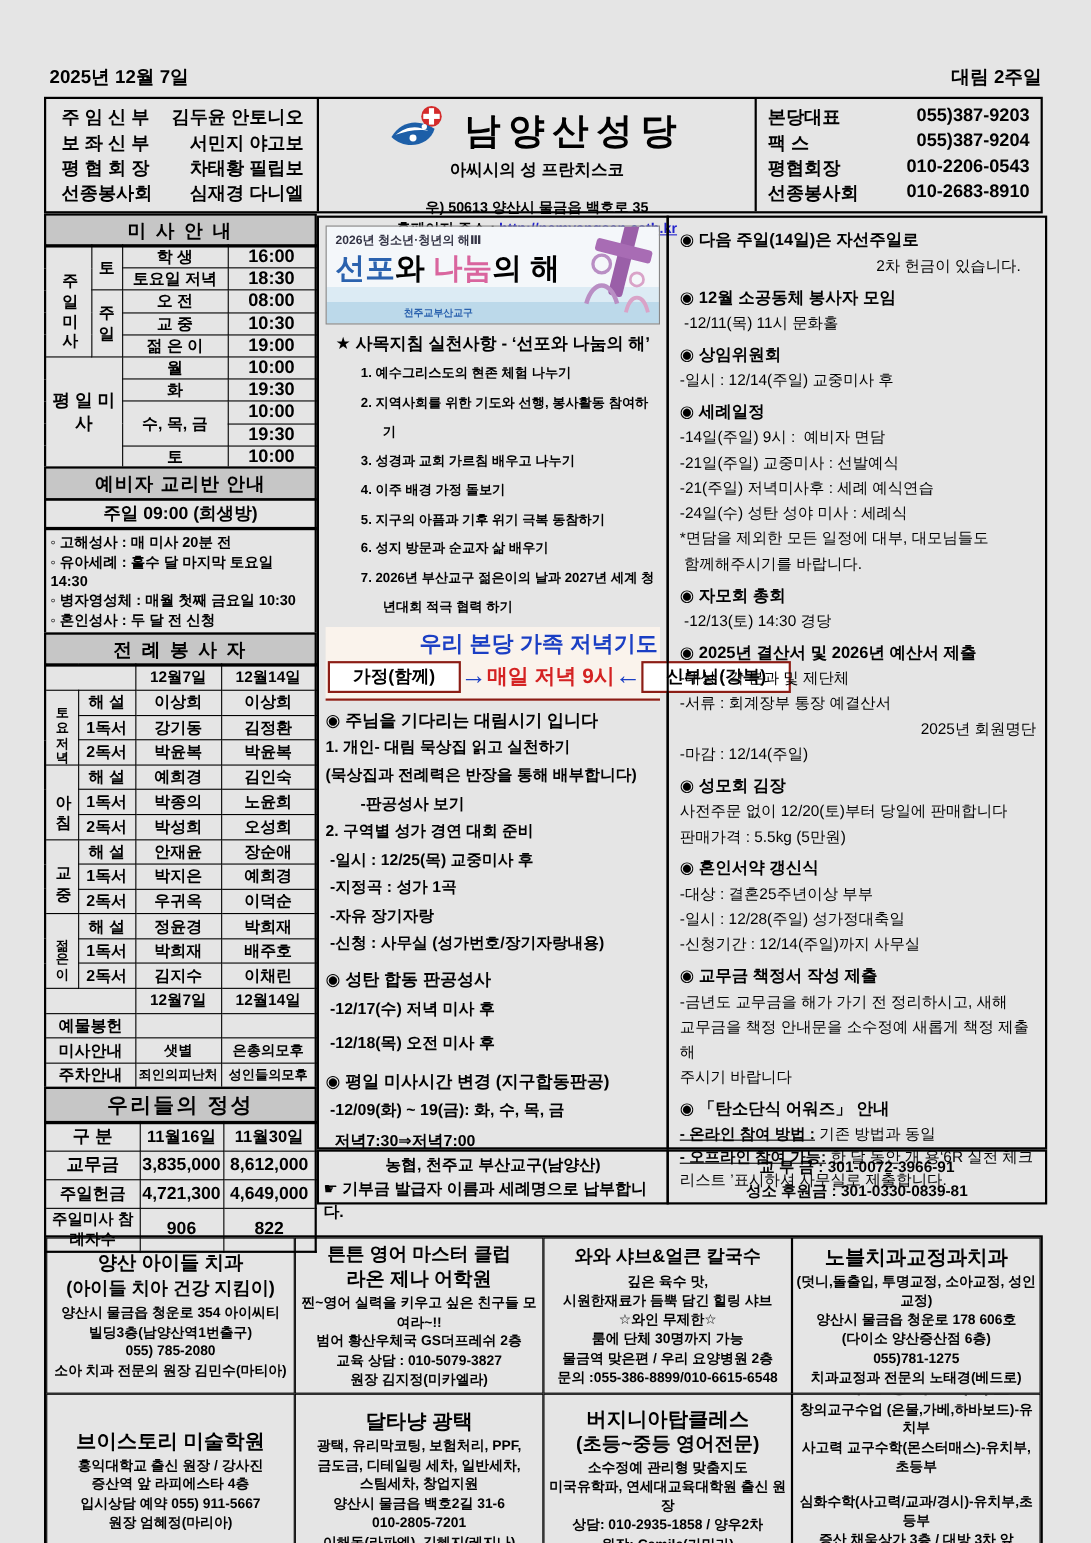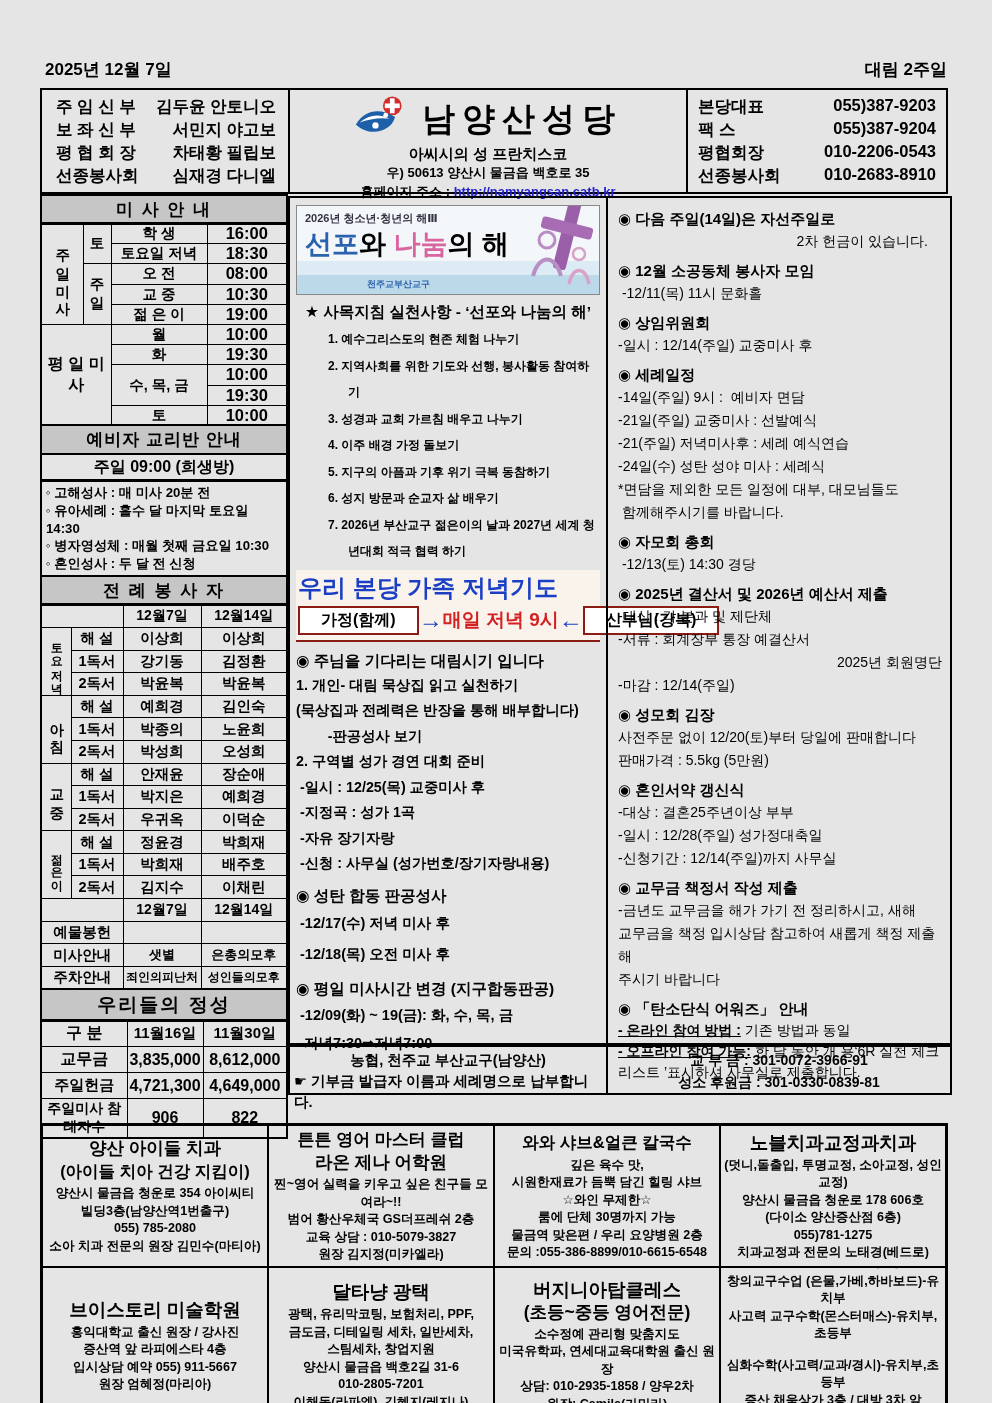--- a/index.html
+++ b/index.html
@@ -8,21 +8,21 @@
   
   .dateline{position:absolute;left:45px;top:58px;width:902px;display:flex;justify-content:space-between;font-size:17px;}
   
   .hbox{position:absolute;left:40px;top:88px;width:908px;height:106px;border:2.5px solid #000;display:flex;box-sizing:border-box;}
   .staff{width:248px;border-right:2.5px solid #000;display:flex;flex-direction:column;justify-content:space-around;padding:5px 12px 5px 14px;font-size:16.5px;box-sizing:border-box;}
   .staff-row{display:flex;justify-content:space-between;}
   .centercell{flex:1;border-right:2.5px solid #000;text-align:center;padding-top:3px;box-sizing:border-box;}
   .brand{display:flex;align-items:center;justify-content:center;gap:12px;height:52px;}
   .church-name{font-size:33px;font-weight:bold;letter-spacing:7px;}
   .patron{font-size:15px;margin-top:0px;}
-  .address{font-size:13px;margin-top:0;}
+  .address{font-size:13px;margin-top:16px;}
   .homepage{font-size:13px;margin-top:1px;}
   .url{color:#2323cc;text-decoration:underline;}
   .contacts{width:258px;display:flex;flex-direction:column;justify-content:space-around;padding:5px 10px;font-size:16.5px;box-sizing:border-box;}
   .contact-row{display:flex;justify-content:space-between;}
   
   .leftcol{position:absolute;left:40px;top:196px;width:248px;}
   .sech{background:#c6c6c6;border:2.5px solid #000;margin-top:-2.5px;text-align:center;font-size:17px;font-weight:bold;padding:2px 0;letter-spacing:2px;box-sizing:border-box;}
   table.t{border-collapse:collapse;width:248px;table-layout:fixed;margin-top:-2.5px;}
   table.t td{border:1.8px solid #000;text-align:center;font-weight:bold;padding:0 1px;overflow:hidden;}
   table.t{border:2.5px solid #000;}
@@ -40,21 +40,21 @@
   .midbox{position:absolute;left:288px;top:196px;width:320px;height:849px;border:2.5px solid #000;box-sizing:border-box;padding:7px 6px 0 6px;}
   .yearbanner{position:relative;height:88px;border:1px solid #888;background:linear-gradient(#f4f7fa 0 62%,#dcebf4 62% 78%,#bcd9ea 78% 100%);overflow:hidden;}
   .yb-label{position:absolute;left:8px;top:5px;font-size:11px;color:#334;}
   .yb-title{position:absolute;left:8px;top:20px;font-size:27px;font-weight:900;letter-spacing:0px;}
   .yb-b{color:#2b62ae;} .yb-p{color:#d9659e;}
   .yb-dio{position:absolute;left:70px;bottom:3px;font-size:9px;color:#2b62ae;}
   .yb-art{position:absolute;right:0;top:0;height:100%;}
   .past-h{font-size:15.5px;margin:7px 0 3px 0;text-align:center;}
   .plist div{font-size:12px;line-height:26.5px;padding-left:20px;text-indent:-20px;white-space:normal;margin-left:32px;}
   .prayer{margin:5px 0 4px 0;background:#faf3ec;border-bottom:2px solid #8c1d15;padding:2px 2px 5px 2px;}
-  .prayer-title{color:#1b3fc4;font-size:24px;font-weight:900;text-align:left;letter-spacing:0px;}
+  .prayer-title{color:#1b3fc4;font-size:20px;font-weight:900;text-align:right;letter-spacing:0px;}
   .prayer-row{display:flex;align-items:center;justify-content:space-between;margin-top:2px;}
   .pr-box{border:2.5px solid #8c1d15;background:#fff;font-size:16px;padding:2px 21px;white-space:nowrap;}
   .pr-arrow{color:#1b3fc4;font-size:24px;font-weight:900;line-height:20px;}
   .pr-center{color:#d42222;font-size:19px;font-weight:900;white-space:nowrap;}
   .adv-h{font-size:15.5px;margin-top:7px;line-height:24px;}
   .advl div{font-size:14.3px;line-height:25.5px;font-weight:bold;white-space:nowrap;}
   .confl div{font-size:14.5px;line-height:31px;white-space:nowrap;}
   .tchl div{font-size:14.5px;line-height:28px;white-space:nowrap;}
   
   .rightbox{position:absolute;left:606px;top:196px;width:346px;height:849px;border:2.5px solid #000;box-sizing:border-box;padding:9px 8px 0 10px;}
@@ -466,21 +466,21 @@
       <div class="nb-lines">
           <div style="white-space: pre-wrap;">-대상 : 결혼25주년이상 부부</div>
           <div style="white-space: pre-wrap;">-일시 : 12/28(주일) 성가정대축일</div>
           <div style="white-space: pre-wrap;">-신청기간 : 12/14(주일)까지 사무실</div>
         </div>
     </div>
     <div class="nb">
       <div class="nb-h">◉ 교무금 책정서 작성 제출</div>
       <div class="nb-lines">
           <div style="white-space: pre-wrap;">-금년도 교무금을 해가 가기 전 정리하시고, 새해</div>
-          <div style="white-space: pre-wrap;">교무금을 책정 입시상담 참고하여 새롭게 책정 제출해</div>
+          <div style="white-space: pre-wrap;">교무금을 책정 안내문을 소수정예 새롭게 책정 제출해</div>
           <div style="white-space: pre-wrap;">주시기 바랍니다</div>
         </div>
     </div>
     <div class="nb">
       <div class="nb-h">◉ 「탄소단식 어워즈」 안내</div>
       <div class="carbon-line">
         <span class="ul">- 온라인 참여 방법 :</span><span> 기존 방법과 동일</span>
       </div>
       <div class="carbon-line">
         <span class="ul">- 오프라인 참여 가능:</span><span> 한 달 동안 개 용‘6R 실천 체크</span>

